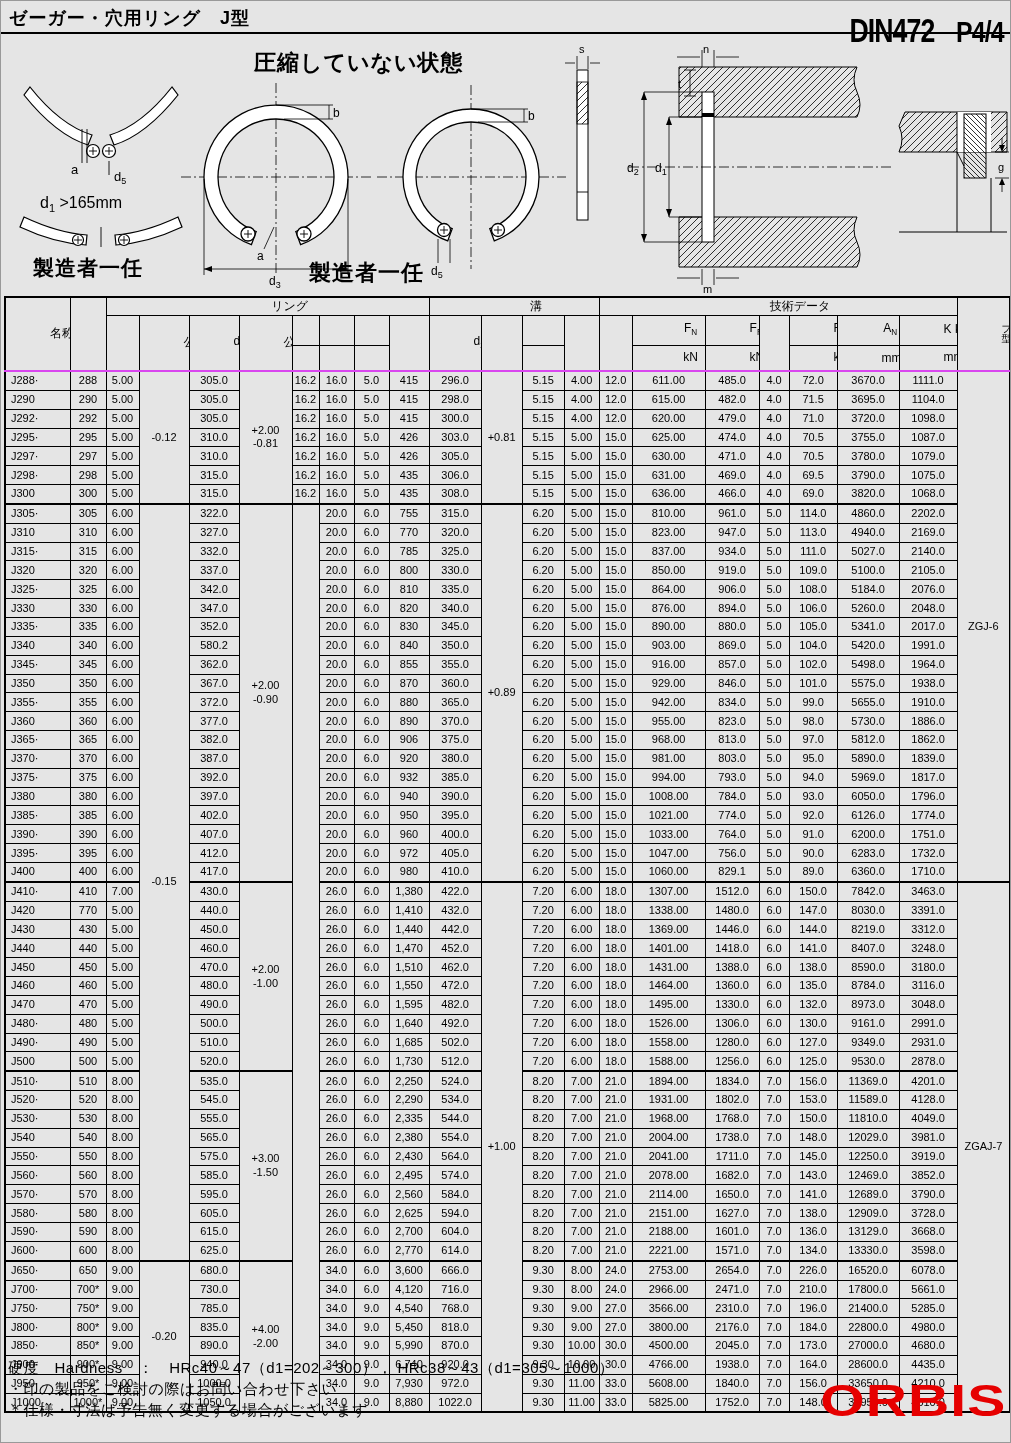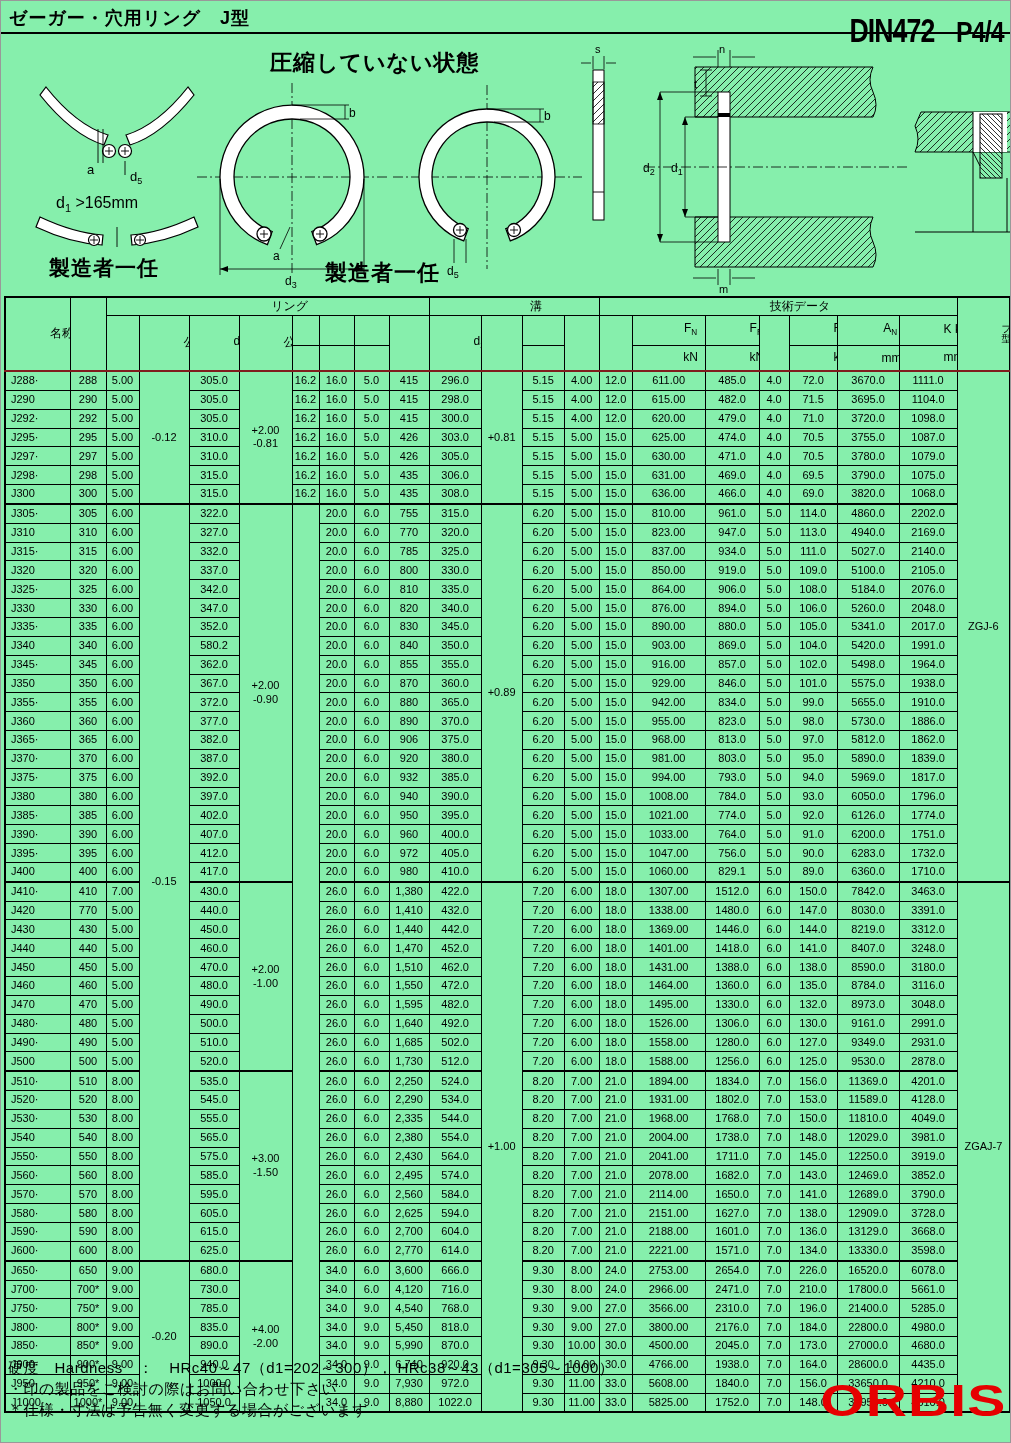--- a/index.html
+++ b/index.html
@@ -1,39 +1,39 @@
 <!DOCTYPE html>
 <html><head>
 <meta charset="utf-8">
 <style>
   html,body{margin:0;padding:0;background:#fff;}
-  .page{position:relative;width:1011px;height:1443px;background:#86efac;overflow:hidden;
+  .page{position:relative;width:1011px;height:1443px;background:#e5e5e5;overflow:hidden;
         font-family:"Liberation Sans","DejaVu Sans",sans-serif;color:#000;
         border:1px solid #999;box-sizing:border-box;}
   
   .titlebar{position:absolute;top:0;left:0;width:100%;height:31px;border-bottom:2px solid #000;}
   .title-left{position:absolute;left:8px;top:5px;font-size:18px;font-weight:bold;letter-spacing:1px;}
   .title-right{position:absolute;right:6px;top:16px;font-weight:bold;}
   .din{display:inline-block;font-size:29px;letter-spacing:-1px;transform:scale(.92,1.12);transform-origin:bottom right;}
   .pg{display:inline-block;font-size:27px;margin-left:14px;letter-spacing:-1px;transform:scale(.92,1.12);transform-origin:bottom right;}
   
-  .diagrams{position:absolute;top:31px;left:16px;width:981px;height:264px;}
+  .diagrams{position:absolute;top:31px;left:0;width:981px;height:264px;}
   .dg-title{position:absolute;left:253px;top:16px;font-size:22px;font-weight:bold;letter-spacing:1px;}
   .dg-cap-a{position:absolute;left:32px;top:222px;font-size:21px;font-weight:bold;letter-spacing:1px;}
   .dg-cap-b{position:absolute;left:308px;top:226px;font-size:22px;font-weight:bold;letter-spacing:1px;}
   svg text{font-family:"Liberation Sans","DejaVu Sans",sans-serif;}
   
   .table-wrap{position:absolute;top:295px;left:3px;}
   table{border-collapse:collapse;table-layout:fixed;width:1005px;border:2px solid #000;}
   th,td{border:1px solid #000;padding:0;margin:0;text-align:center;vertical-align:middle;
         white-space:nowrap;overflow:hidden;font-weight:normal;}
   thead th{font-size:12px;line-height:1.1;padding-left:44px;}
   thead .small{font-size:10px;line-height:1.05;}
   tbody td{font-size:11px;height:17.85px;line-height:1;}
-  tbody tr:first-child td{border-top:2px solid #7f1d1d;}
+  tbody tr:first-child td{border-top:2px solid #d946ef;}
   tr.grp td{border-top:2px solid #000;}
   td.name-cell{text-align:left;padding-left:5px;}
   td.tol{font-size:11px;line-height:1.25;}
   sub{font-size:0.68em;}
   sup{font-size:0.68em;}
   
   .notes{position:absolute;left:7px;top:1356px;font-size:15px;line-height:21px;letter-spacing:.5px;}
   .logo{position:absolute;right:4px;top:1374px;font-size:56px;font-weight:bold;
         letter-spacing:1px;transform:scale(1.02,.78);transform-origin:top right;}
 </style>

